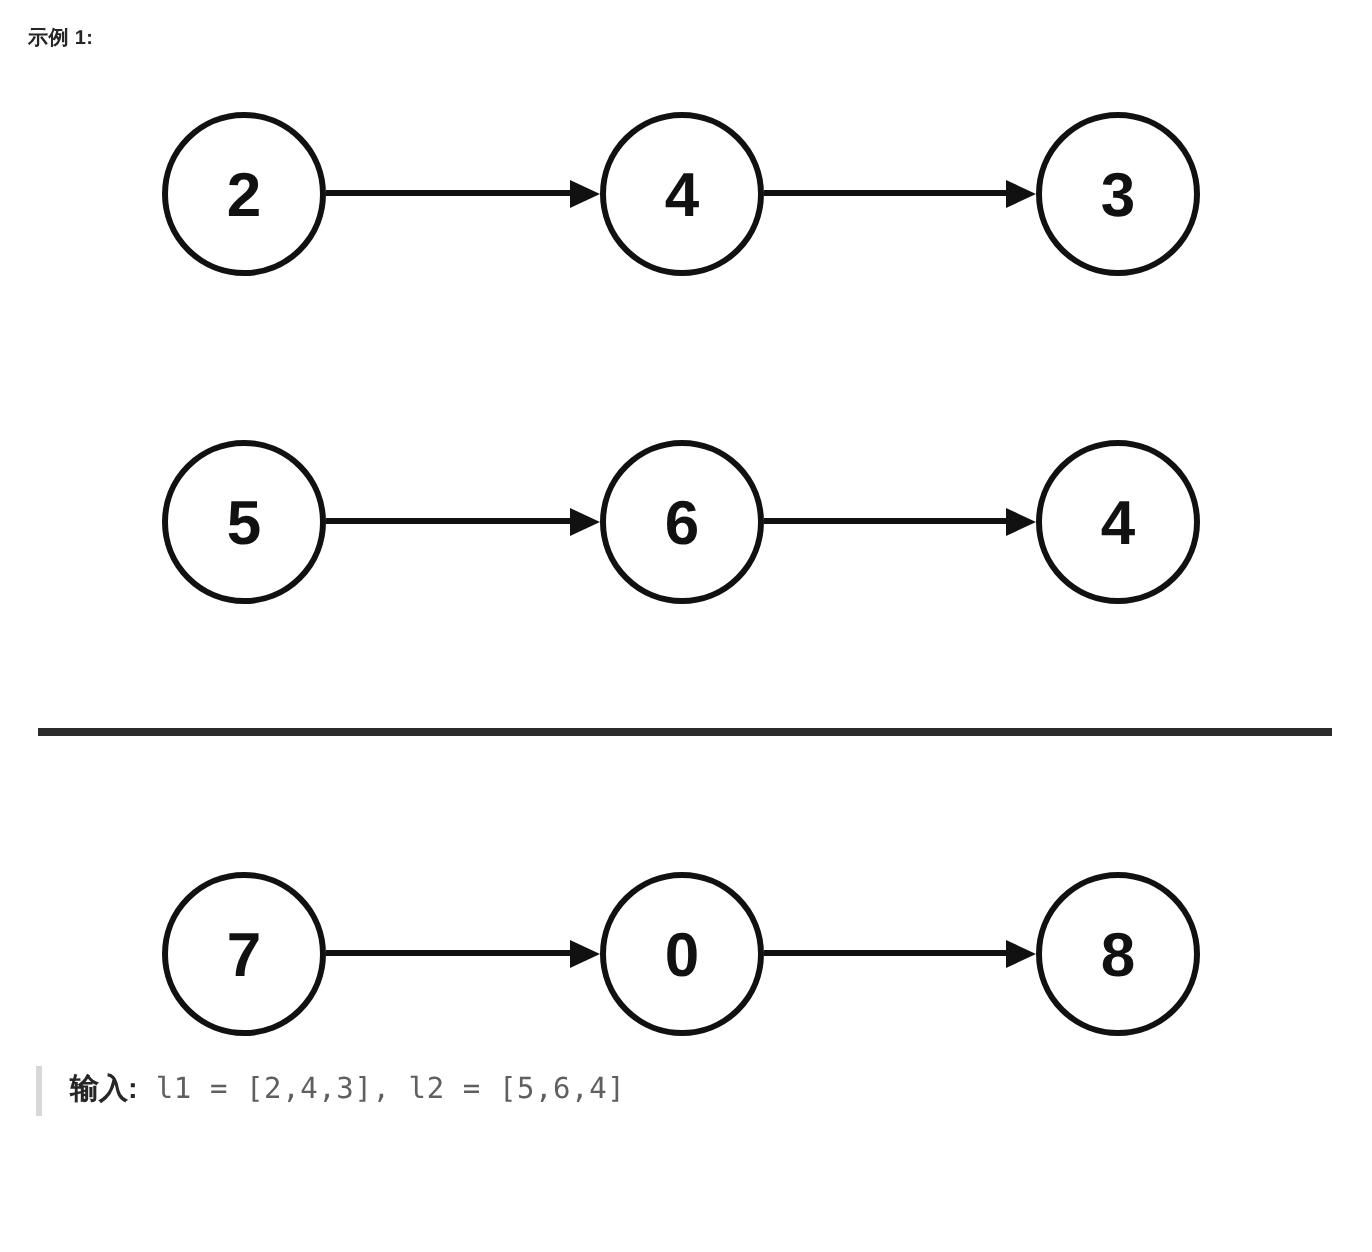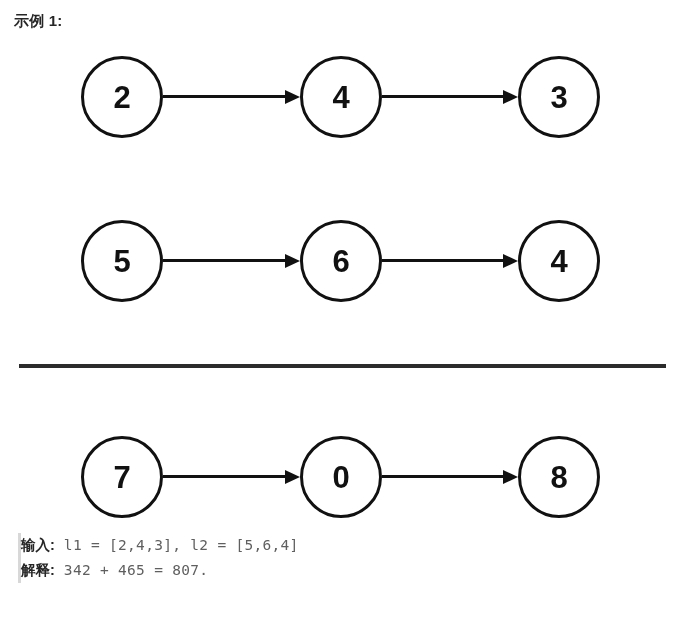--- a/index.html
+++ b/index.html
@@ -15,21 +15,21 @@
     font-family: "Liberation Sans", "DejaVu Sans", sans-serif;
     color: #1a1a1a;
     -webkit-font-smoothing: antialiased;
   }
 
   
   .example-title {
     position: absolute;
     left: 14px;
     top: 12px;
-    font-size: 15px;
+    font-size: 10px;
     font-weight: bold;
     color: #262626;
     letter-spacing: 0.2px;
     white-space: nowrap;
   }
 
   
   .diagram {
     position: absolute;
     left: 0;
@@ -94,20 +94,21 @@
     background: #2b2b2b;
   }
 
   
   .io-block {
     position: absolute;
     left: 18px;
     top: 533px;
     width: 650px;
     border-left: 3px solid #d8d8d8;
+    padding-left: 14px;
     box-sizing: border-box;
   }
   .io-line {
     font-size: 14.5px;
     line-height: 25px;
     white-space: pre;
     color: #5f5f5f;
   }
   .io-label {
     font-family: "Liberation Sans", "DejaVu Sans", sans-serif;
@@ -178,14 +179,13 @@
     </div>
     <div class="node" style="left: 518px; top: 436px;">
       <span class="node-value">8</span>
     </div>
   </div>
 
 <div class="divider"></div>
 
 <div class="io-block" id="io-block">
     <div class="io-line"><span class="io-label">输入:</span><span class="io-code"> l1 = [2,4,3], l2 = [5,6,4]</span></div>
-    <div class="io-line"><span class="io-label">解释:</span><span class="io-code"> 342 + 465 = 807.</span></div>
   </div>
 
 </body></html>

